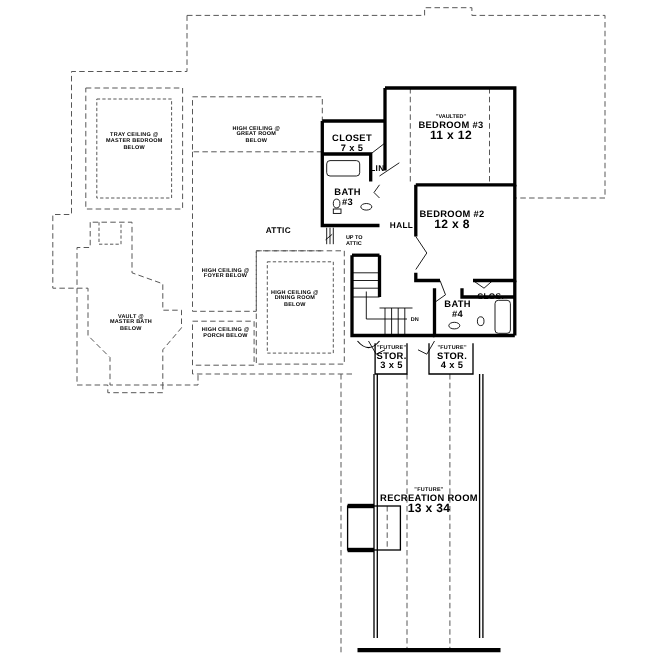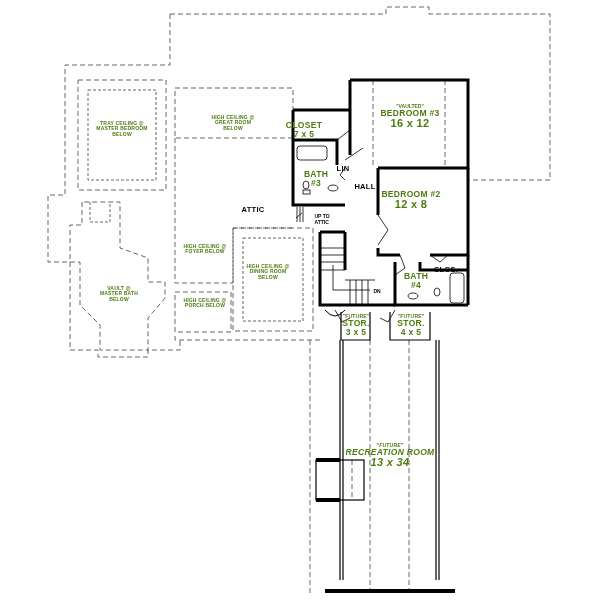--- a/index.html
+++ b/index.html
@@ -1,18 +1,18 @@
 <!DOCTYPE html>
 <html><head>
 <meta charset="utf-8">
 <style>
   html, body { margin: 0; padding: 0; background: #ffffff; }
   body { width: 600px; height: 600px; position: relative; overflow: hidden; font-family: "Liberation Sans", "DejaVu Sans", sans-serif; }
   #plan { position: absolute; left: 0; top: 0; width: 600px; height: 600px; }
-  .lbl { position: absolute; text-align: center; color: #4d7c0f; font-weight: bold; line-height: 1.05; white-space: nowrap; transform: translate(-50%, 0); }
+  .lbl { position: absolute; text-align: center; color: #000000; font-weight: bold; line-height: 1.05; white-space: nowrap; transform: translate(-50%, 0); }
   .lbl .small { font-size: 5px; display: block; letter-spacing: 0.2px; }
   .lbl .name { font-size: 8.5px; display: block; letter-spacing: 0.3px; }
   .lbl .dim { font-size: 11px; display: block; letter-spacing: 0.3px; }
   .lbl .note { font-size: 5px; display: block; }
   .tiny { position: absolute; font-size: 5px; font-weight: bold; transform: translate(-50%, 0); white-space: nowrap; }
   .mid { position: absolute; font-size: 7.5px; font-weight: bold; transform: translate(-50%, 0); white-space: nowrap; letter-spacing: 0.3px; }
 </style>
 </head>
 <body>
 
@@ -122,36 +122,36 @@
     <line x1="316" y1="460" x2="340" y2="460"></line>
     <line x1="316" y1="500" x2="340" y2="500"></line>
     <line x1="325" y1="591" x2="455" y2="591"></line>
   </g>
   <path d="M325 310 Q335 322 345 310" fill="none" stroke="#000" stroke-width="1"></path>
 </svg>
 
 <div class="lbl" style="left:410px; top:104px;">
   <span class="note">"VAULTED"</span>
   <span class="name">BEDROOM #3</span>
-  <span class="dim">16 x 12</span>
-</div>
-
-<div class="lbl" style="left:304px; top:121px;">
+  <span class="dim">11 x 12</span>
+</div>
+
+<div class="lbl" style="left:320px; top:121px;">
   <span class="name">CLOSET</span>
   <span class="name">7 x 5</span>
 </div>
 
-<div class="mid" style="left:343px; top:164px;">LIN</div>
+<div class="mid" style="left:343px; top:148px;">LIN</div>
 
 <div class="lbl" style="left:316px; top:170px;">
   <span class="name">BATH</span>
   <span class="name">#3</span>
 </div>
 
-<div class="mid" style="left:365px; top:182px;">HALL</div>
+<div class="mid" style="left:365px; top:200px;">HALL</div>
 
 <div class="lbl" style="left:411px; top:190px;">
   <span class="name">BEDROOM #2</span>
   <span class="dim">12 x 8</span>
 </div>
 
 <div class="mid" style="left:446px; top:249px;margin-top:16px;">CLOS.</div>
 
 <div class="lbl" style="left:416px; top:272px;">
   <span class="name">BATH</span>
@@ -163,21 +163,21 @@
   <span class="name">STOR.</span>
   <span class="name">3 x 5</span>
 </div>
 
 <div class="lbl" style="left:411px; top:314px;">
   <span class="small">"FUTURE"</span>
   <span class="name">STOR.</span>
   <span class="name">4 x 5</span>
 </div>
 
-<div class="lbl" style="left:390px; top:443px;font-style:italic;">
+<div class="lbl" style="left:390px; top:443px;">
   <span class="small">"FUTURE"</span>
   <span class="name">RECREATION ROOM</span>
   <span class="dim">13 x 34</span>
 </div>
 
 <div class="mid" style="left:253px; top:205px;">ATTIC</div>
 
 <div class="tiny" style="left:322px; top:213px;">
   <span style="display:block">UP TO</span>
   <span style="display:block">ATTIC</span>

